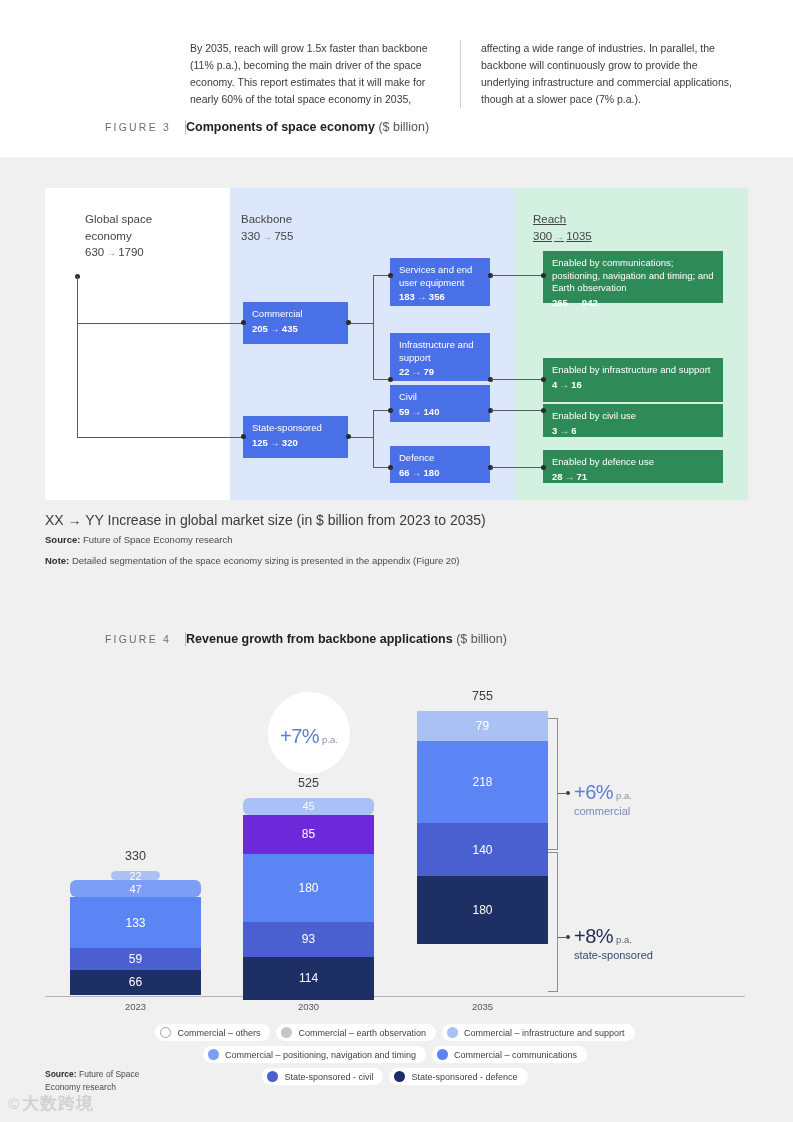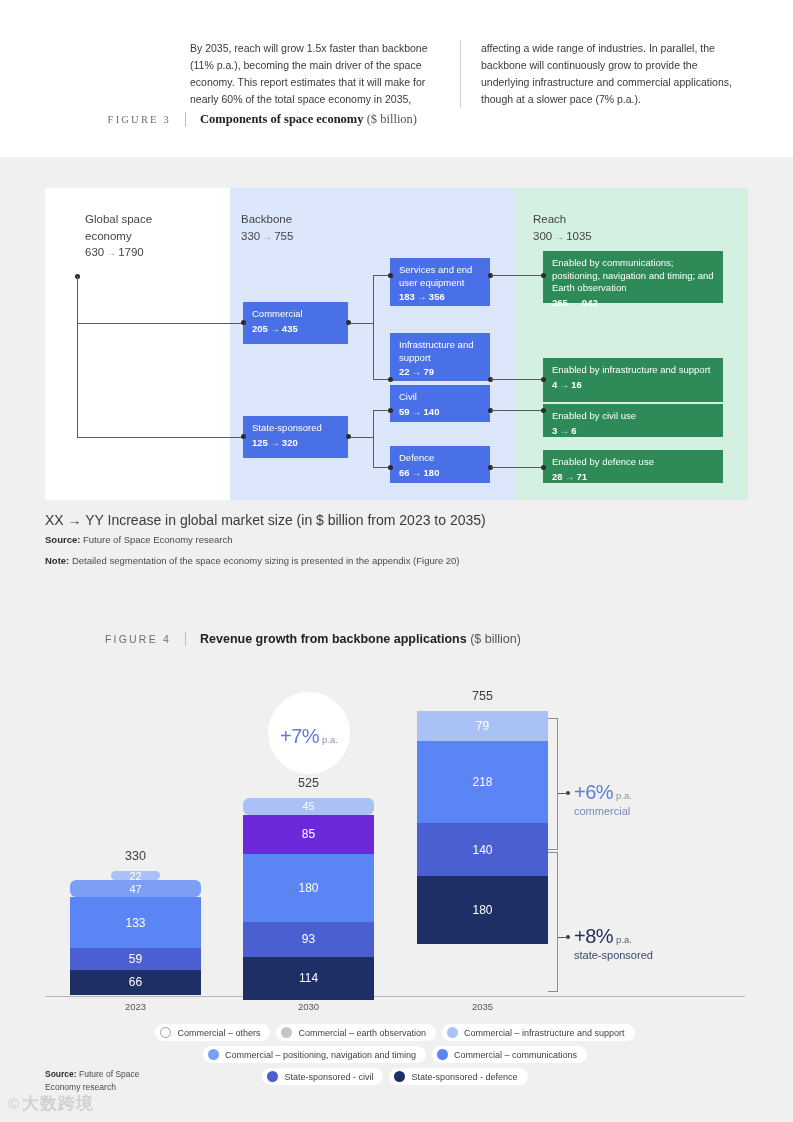--- a/index.html
+++ b/index.html
@@ -23,45 +23,45 @@
   .intro-col.right { width:280px; padding-left:20px; border-left:1px solid #cfcfcf; }
 
   
   .fig-head { position:absolute; display:flex; align-items:center; }
   .fig-head .fig-num {
     font-size:10.5px; letter-spacing:2.2px; color:#6e6e6e;
     text-align:right; padding-right:14px; width:100px;
   }
   .fig-head .fig-title {
     font-size:12.5px; color:#222; border-left:1px solid #bdbdbd;
-    padding-left:14px; white-space:nowrap;
+    white-space:nowrap;
   }
   .fig-head .fig-title b { font-weight:bold; }
   .fig-head .fig-title span.unit { font-weight:normal; color:#555; }
 
-  #fig3-head { left:85px; top:112px;font-family:Liberation Serif, serif; }
+  #fig3-head { left:85px; top:120px; }
   #fig4-head { left:85px; top:632px; }
 
   
   #fig3-panel {
     position:absolute; left:0; top:157px; width:793px; height:553px;
     background:#f0f0f0;
   }
   #fig3-chart {
     position:absolute; left:45px; top:31px; width:703px; height:312px;
     background:#ffffff;
   }
   .band { position:absolute; top:0; height:312px; }
   .band.backbone { left:185px; width:285px; background:#dce7fb; }
   .band.reach    { left:470px; width:233px; background:#d3f0e0; }
 
   .col-head { position:absolute; font-size:11.5px; color:#444; line-height:1.45; }
   #head-global   { left:40px;  top:23px; }
   #head-backbone { left:196px; top:23px; }
-  #head-reach    { left:488px; top:23px; }
+  #head-reach    { left:488px; top:23px;text-decoration:underline; }
 
   .arrow-sep { color:#8a8a8a; font-size:10px; padding:0 2px; }
 
   
   .node {
     position:absolute; color:#ffffff; font-size:9.5px; line-height:1.32;
     padding:6px 8px 6px 9px;
   }
   .node .lbl { font-weight:normal; display:block; }
   .node .val { font-weight:bold; display:block; margin-top:1px; }

